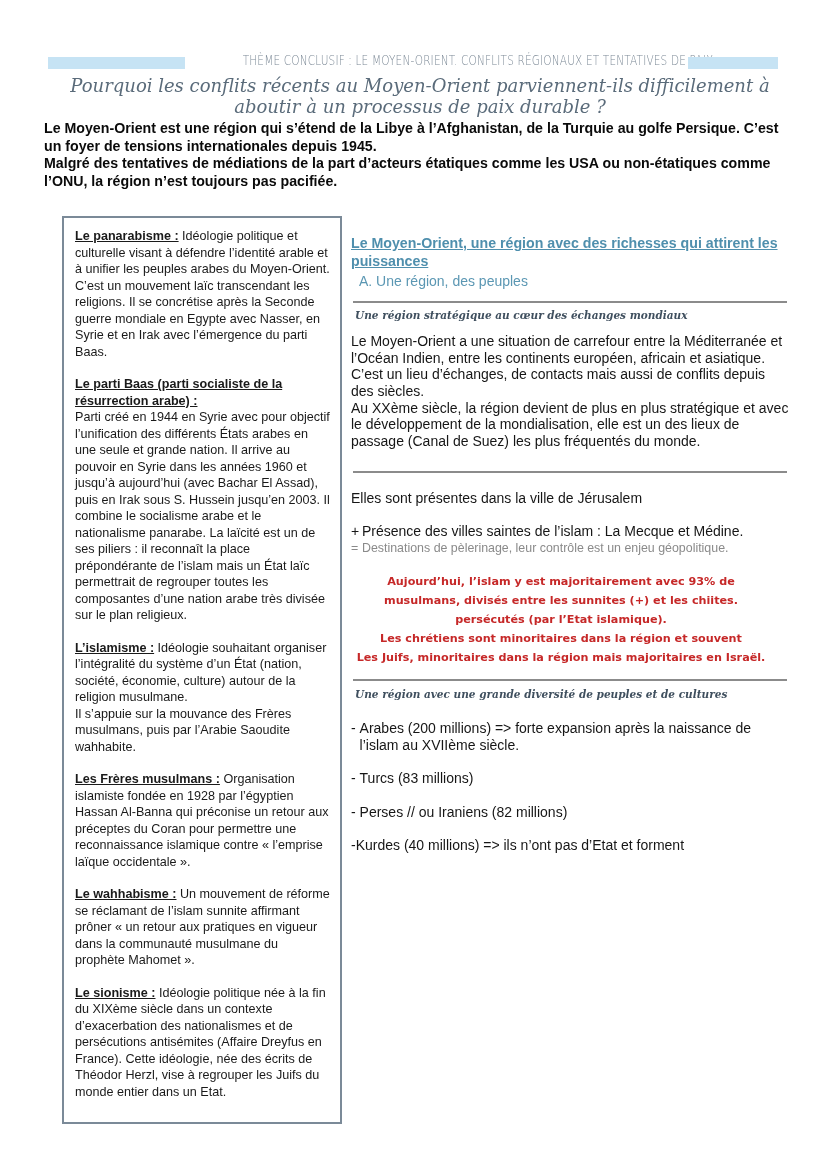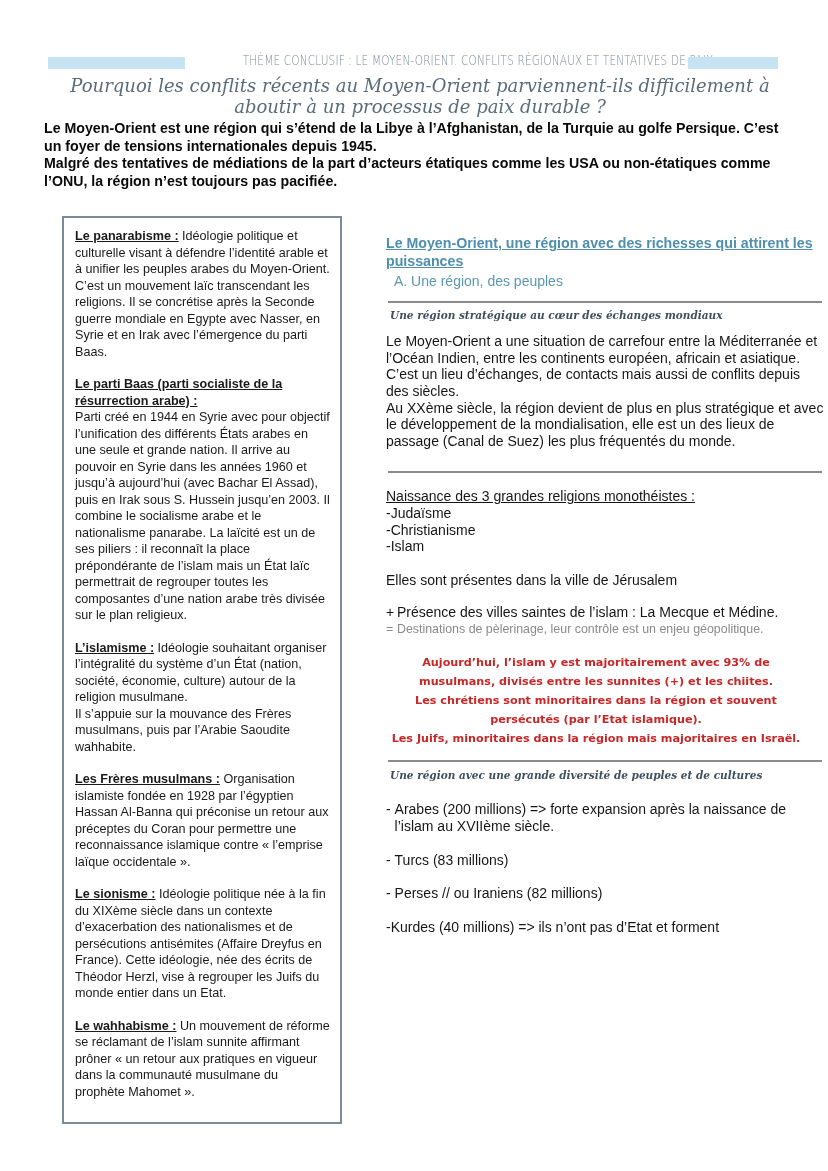--- a/index.html
+++ b/index.html
@@ -16,21 +16,21 @@
     font-family: "DejaVu Serif", serif; font-style: italic; font-size: 18px; color: #5a6b7a; }
 
   .intro { position: absolute; left: 44px; top: 120px; width: 750px; font-size: 14.2px; font-weight: bold;
     line-height: 17.6px; color: #0a0a0a; }
 
   .left-box { position: absolute; left: 42px; top: 216px; width: 280px; height: 908px;
     border: 2px solid #7b8a98; padding: 10px 9px 3px 11px; margin-left: 20px; }
   .left-box .def { font-size: 12.6px; line-height: 16.5px; margin-bottom: 16px; color: #1a1a1a; }
   .left-box .term { font-weight: bold; text-decoration: underline; }
 
-  .right { position: absolute; left: 386px; top: 235px; width: 440px; }
+  .right { position: absolute; left: 351px; top: 235px; width: 440px; }
   .section-title { color: #4f8fad; font-weight: bold; font-size: 14.2px; line-height: 17.6px; text-decoration: underline; }
   .subsection { color: #5b97b3; font-size: 14px; margin-top: 3px; margin-left: 8px; }
   .hr { height: 2px; background: #8b8b8b; width: 434px; margin-left: 2px; }
   .script-head { font-family: "DejaVu Serif", serif; font-style: italic; font-size: 10.5px; color: #3f4f5e; margin-left: 4px; font-weight: bold; }
   .body-text { font-size: 14px; line-height: 16.6px; color: #161616; }
   .grey { color: #8a8a8a; font-size: 12.4px; line-height: 16.5px; }
   .red-block { color: #c62828; font-weight: bold; font-size: 11.2px; line-height: 19px; text-align: center;
     font-family: "DejaVu Sans", sans-serif; width: 420px; }
   .u { text-decoration: underline; }
 </style>
@@ -58,59 +58,53 @@
     <div>Parti créé en 1944 en Syrie avec pour objectif l’unification des différents États arabes en une seule et grande nation. Il arrive au pouvoir en Syrie dans les années 1960 et jusqu’à aujourd’hui (avec Bachar El Assad), puis en Irak sous S. Hussein jusqu’en 2003. Il combine le socialisme arabe et le nationalisme panarabe. La laïcité est un de ses piliers : il reconnaît la place prépondérante de l’islam mais un État laïc permettrait de regrouper toutes les composantes d’une nation arabe très divisée sur le plan religieux.</div>
   </div>
   <div class="def">
     <span class="term">L’islamisme :</span><span> Idéologie souhaitant organiser l’intégralité du système d’un État (nation, société, économie, culture) autour de la religion musulmane.</span>
     <div>Il s’appuie sur la mouvance des Frères musulmans, puis par l’Arabie Saoudite wahhabite.</div>
   </div>
   <div class="def">
     <span class="term">Les Frères musulmans :</span><span> Organisation islamiste fondée en 1928 par l’égyptien Hassan Al-Banna qui préconise un retour aux préceptes du Coran pour permettre une reconnaissance islamique contre « l’emprise laïque occidentale ».</span>
   </div>
   <div class="def">
-    <span class="term">Le sionisme :</span><span> Idéologie politique née à la fin du XIXème siècle dans un contexte d’exacerbation des nationalismes et de persécutions antisémites (Affaire Dreyfus en France). Cette idéologie, née des écrits de Théodor Herzl, vise à regrouper les Juifs du monde entier dans un Etat.</span>
+    <span class="term">Le wahhabisme :</span><span> Un mouvement de réforme se réclamant de l’islam sunnite affirmant prôner « un retour aux pratiques en vigueur dans la communauté musulmane du prophète Mahomet ».</span>
   </div>
   <div class="def">
-    <span class="term">Le wahhabisme :</span><span> Un mouvement de réforme se réclamant de l’islam sunnite affirmant prôner « un retour aux pratiques en vigueur dans la communauté musulmane du prophète Mahomet ».</span>
+    <span class="term">Le sionisme :</span><span> Idéologie politique née à la fin du XIXème siècle dans un contexte d’exacerbation des nationalismes et de persécutions antisémites (Affaire Dreyfus en France). Cette idéologie, née des écrits de Théodor Herzl, vise à regrouper les Juifs du monde entier dans un Etat.</span>
   </div>
 </div>
 
 <div class="right">
   <div class="section-title">Le Moyen-Orient, une région avec des richesses qui attirent les puissances</div>
   <div class="subsection">A.  Une région, des peuples</div>
 
   <div class="hr" style="margin-top:12px;"></div>
   <div class="script-head" style="margin-top:6px;">Une région stratégique au cœur des échanges mondiaux</div>
   <div class="body-text" style="margin-top:12px;">
     <div>Le Moyen-Orient a une situation de carrefour entre la Méditerranée et l’Océan Indien, entre les continents européen, africain et asiatique. C’est un lieu d’échanges, de contacts mais aussi de conflits depuis des siècles.</div>
     <div>Au XXème siècle, la région devient de plus en plus stratégique et avec le développement de la mondialisation, elle est un des lieux de passage (Canal de Suez) les plus fréquentés du monde.</div>
   </div>
 
   <div class="hr" style="margin-top:22px;"></div>
-  <div class="body-text" style="margin-top:15px;">
-    <div class="u">Naissance des 3 grandes religions monothéistes :</div>
-    <div>-Judaïsme</div>
-    <div>-Christianisme</div>
-    <div>-Islam</div>
-  </div>
   <div class="body-text" style="margin-top:17px;">Elles sont présentes dans la ville de Jérusalem</div>
   <div class="body-text" style="margin-top:16px; display:flex;">
     <span style="width:11px; flex:none;">+</span>
     <span>Présence des villes saintes de l’islam : La Mecque et Médine.</span>
   </div>
   <div class="grey" style="display:flex;">
     <span style="width:11px; flex:none;">=</span>
     <span>Destinations de pèlerinage, leur contrôle est un enjeu géopolitique.</span>
   </div>
   <div class="red-block" style="margin-top:16px;">
     <div>Aujourd’hui, l’islam y est majoritairement avec 93% de</div>
     <div>musulmans, divisés entre les sunnites (+) et les chiites.</div>
+    <div>persécutés (par l’Etat islamique).</div>
     <div>Les chrétiens sont minoritaires dans la région et souvent</div>
-    <div>persécutés (par l’Etat islamique).</div>
     <div>Les Juifs, minoritaires dans la région mais majoritaires en Israël.</div>
   </div>
 
   <div class="hr" style="margin-top:12px;"></div>
   <div class="script-head" style="margin-top:7px;">Une région avec une grande diversité de peuples et de cultures</div>
   <div class="body-text" style="margin-top:20px;">
     <div style="display:flex; margin-bottom:17px;">
       <span style="flex:none; white-space:pre;">- </span>
       <span>Arabes (200 millions) =&gt; forte expansion après la naissance de l’islam au XVIIème siècle.</span>
     </div>

